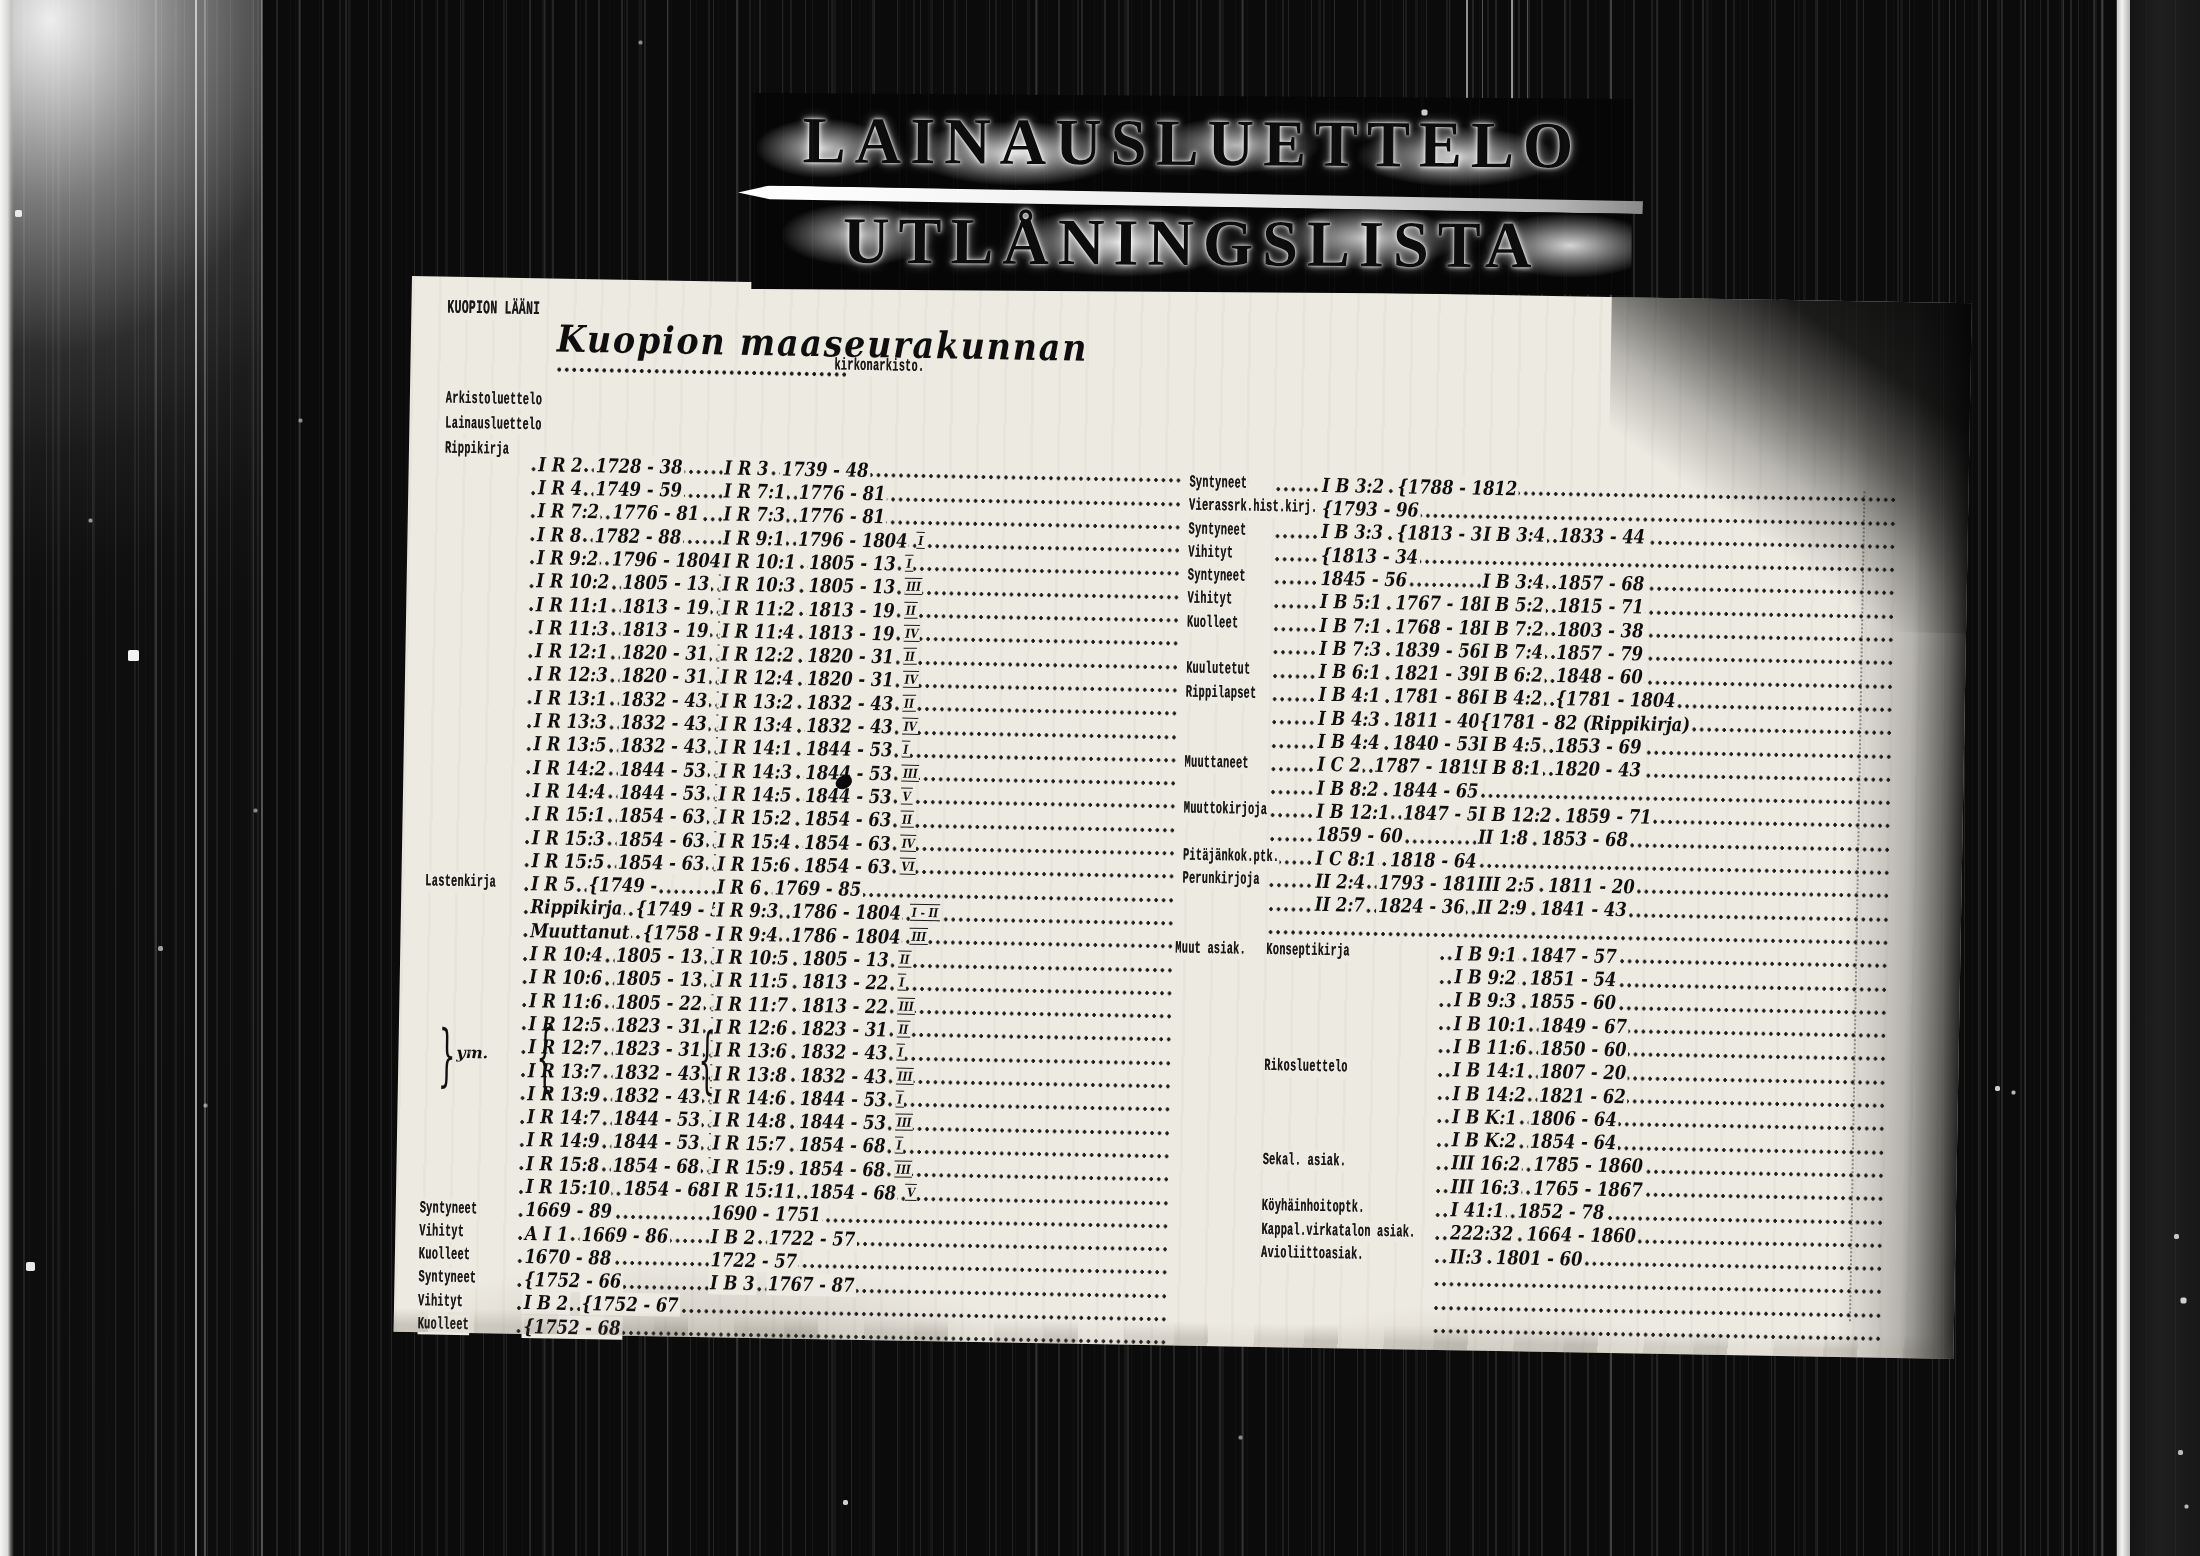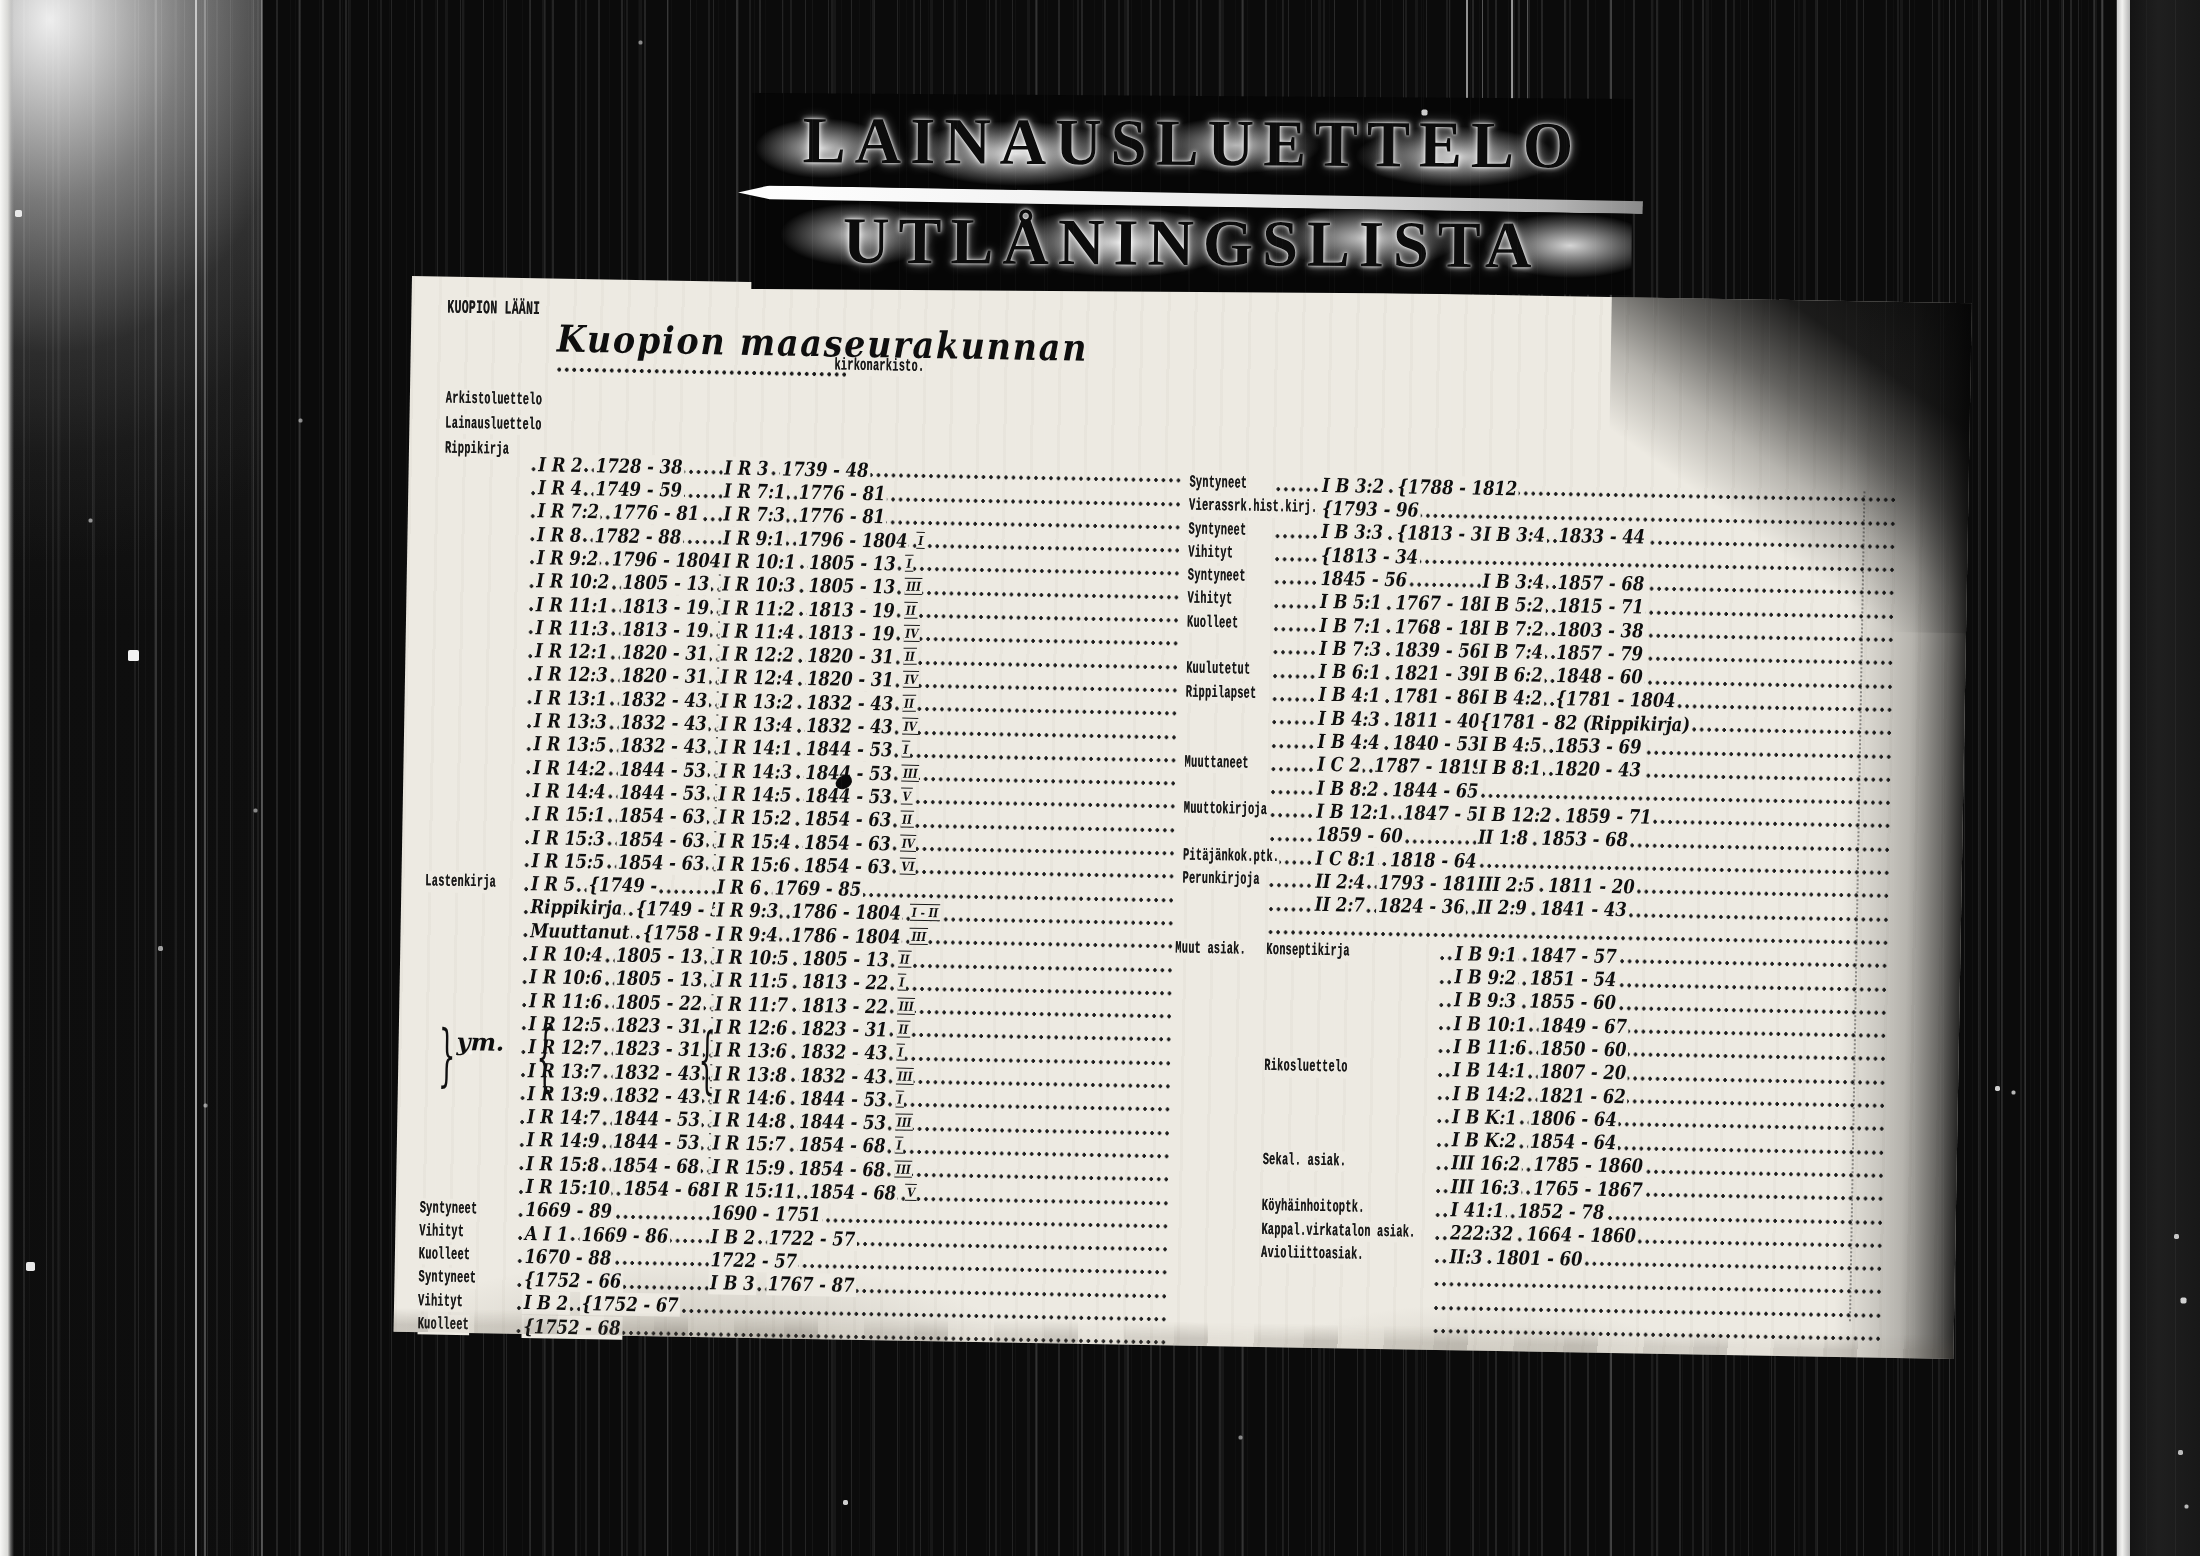--- a/index.html
+++ b/index.html
@@ -134,21 +134,21 @@
   .code:empty{margin-right:0;padding:0;}
   .yrs:empty{padding:0;}
   .code::first-letter{text-decoration:overline;}
   .rn{font-size:12.5px;border-top:1.3px solid #1a1a1a;border-bottom:1.3px solid #1a1a1a;margin-left:9px;padding:0 2px;vertical-align:3px;background:var(--paper);}
   .rn:empty{display:none;border:none;}
 
   
   .brace{position:absolute;z-index:2;font-family:"DejaVu Serif",serif;font-size:27px;color:#101010;transform:scaleY(2.7);transform-origin:50% 50%;line-height:70px;}
   #brace-a{left:138px;top:744px;} #brace-b{left:300px;top:744px;}
   #brace-close{left:40px;top:744px;transform:scaleY(2.5);}
-  #ym-note{position:absolute;left:58px;top:750px;font-size:24px;z-index:2;text-align:right;}
+  #ym-note{position:absolute;left:58px;top:766px;font-size:16px;z-index:2;text-align:right;}
 </style>
 </head>
 <body>
 
 <div id="film-bg"></div>
 <div id="left-glow"></div>
 <div id="left-white-edge"></div>
 <div id="left-divider"></div>
 <div id="scratch1"></div>
 <div id="scratch-cluster"></div>

